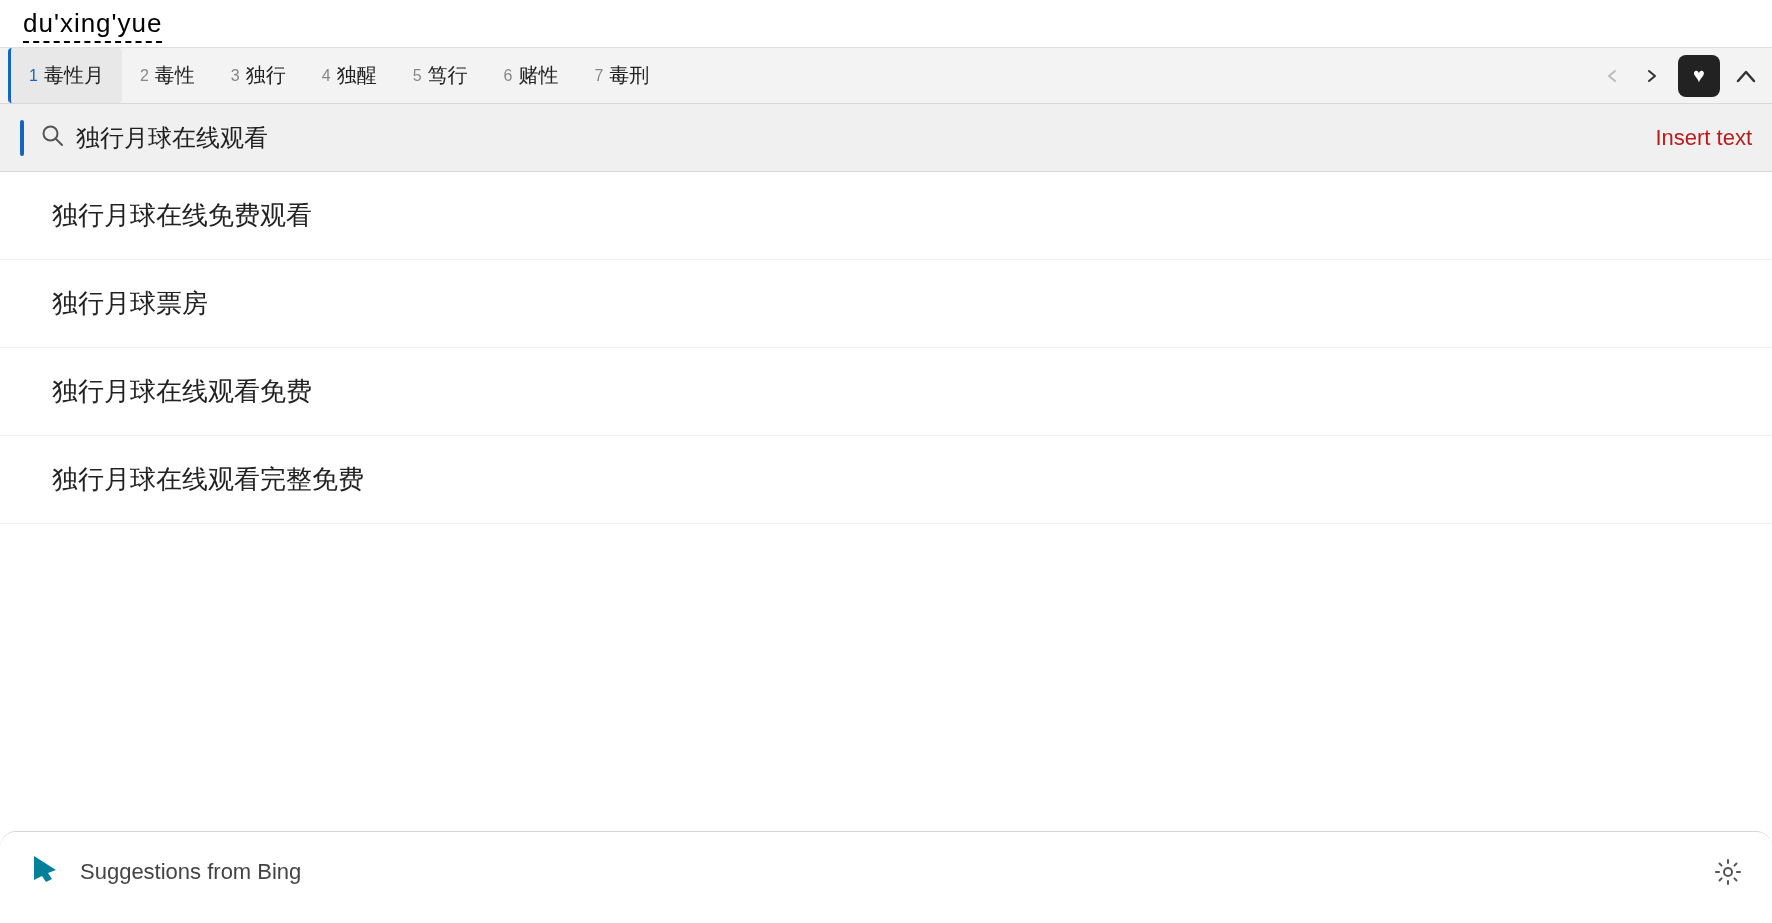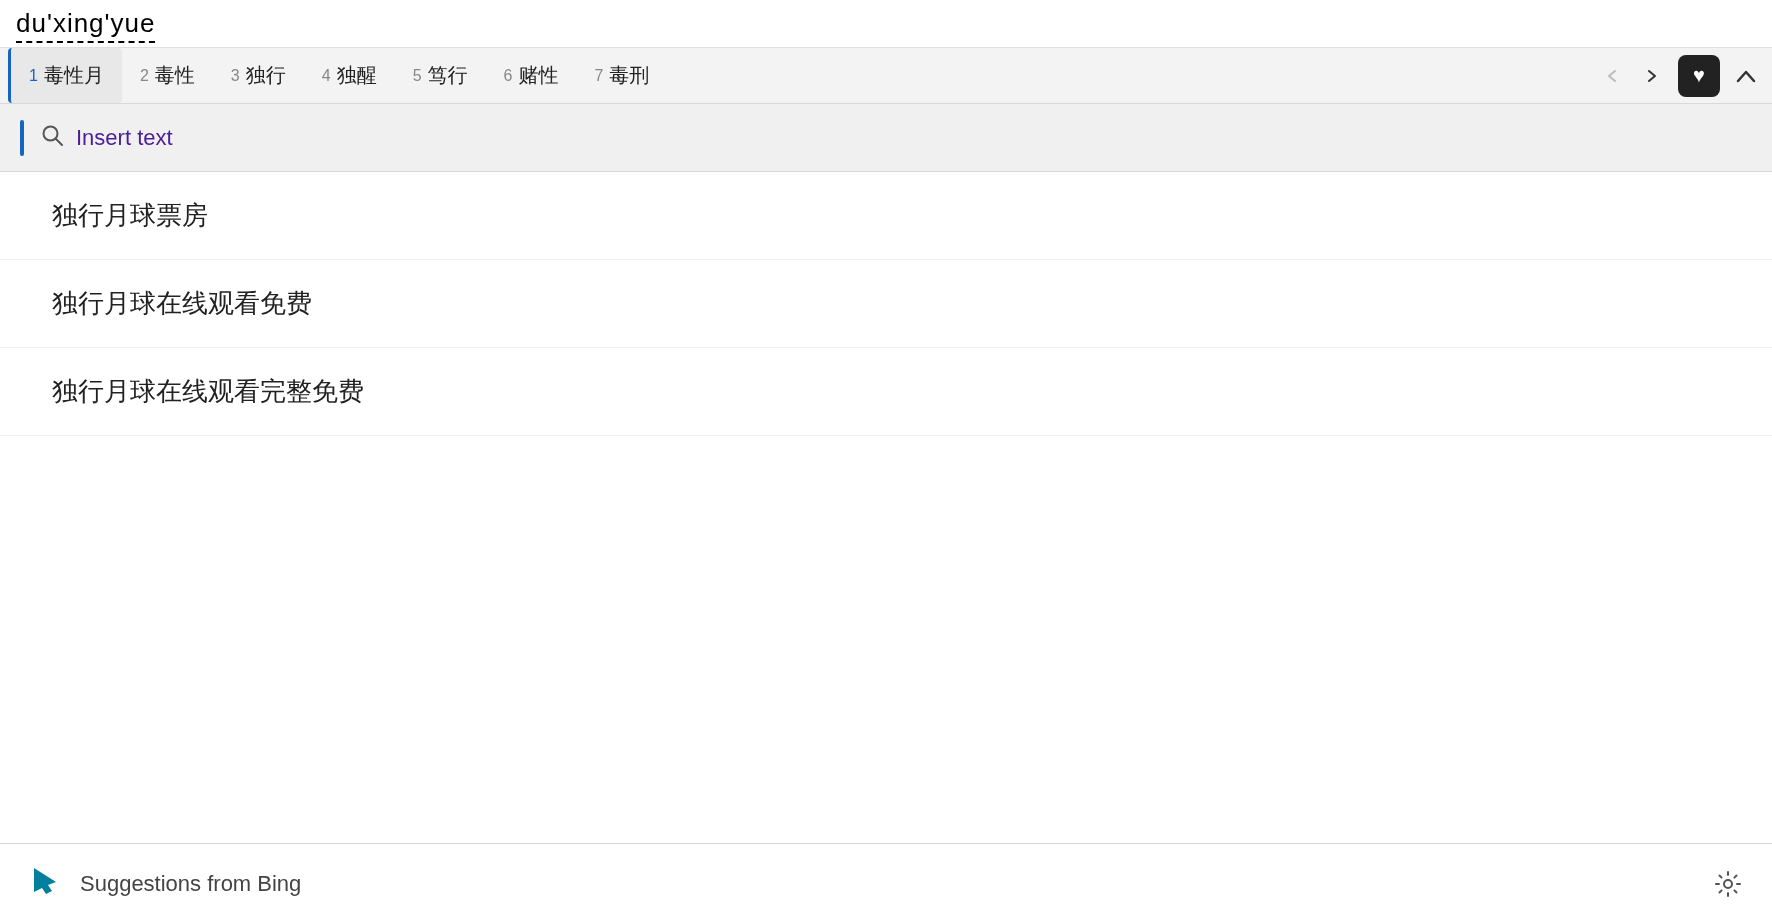--- a/index.html
+++ b/index.html
@@ -22,20 +22,21 @@
       border-bottom: 1px solid #e0e0e0;
     }
 
     .ime-text {
       font-size: 26px;
       color: #000;
       border-bottom: 2px dashed #000;
       display: inline-block;
       padding-bottom: 2px;
       letter-spacing: 1px;
+      margin-left: 7px;
     }
 
     
     .candidates-bar {
       display: flex;
       align-items: center;
       background: #f3f3f3;
       border-bottom: 1px solid #d8d8d8;
       padding: 0 8px;
       height: 56px;
@@ -151,21 +152,21 @@
       font-size: 22px;
     }
 
     .search-text {
       font-size: 24px;
       color: #222;
       flex: 1;
     }
 
     .insert-text-btn {
-      color: #4c1d95;
+      color: #b91c1c;
       font-size: 22px;
       cursor: pointer;
       font-weight: 400;
     }
 
     
     .suggestions-list {
       flex: 1;
       overflow: hidden;
     }
@@ -183,23 +184,24 @@
 
     
     .bottom-bar {
       display: flex;
       align-items: center;
       border-top: 1px solid #d8d8d8;
       padding: 0 24px;
       height: 80px;
       background: #fff;
       position: absolute;
-      bottom: 0;
+      bottom: 12px;
       left: 0;
       right: 0;
+      border-radius: 16px;
     }
 
     .bing-logo {
       width: 40px;
       height: 40px;
       margin-right: 16px;
     }
 
     .suggestions-label {
       font-size: 22px;
@@ -291,24 +293,26 @@
   </div>
 
   <div class="search-bar">
     <div class="search-indicator"></div>
     <div class="search-icon-wrap">
       <svg width="24" height="24" viewBox="0 0 24 24" fill="none">
         <circle cx="10.5" cy="10.5" r="7" stroke="#555" stroke-width="2"></circle>
         <line x1="15.5" y1="15.5" x2="22" y2="22" stroke="#555" stroke-width="2" stroke-linecap="round"></line>
       </svg>
     </div>
+    <span class="search-text">独行月球在线观看</span>
     <span class="insert-text-btn">Insert text</span>
   </div>
 
   <div class="suggestions-list" id="suggestions-container">
+  <div class="suggestion-item">独行月球在线免费观看</div>
       <div class="suggestion-item">独行月球票房</div>
       <div class="suggestion-item">独行月球在线观看免费</div>
       <div class="suggestion-item">独行月球在线观看完整免费</div>
     </div>
 
   <div class="bottom-bar">
 
     <svg class="bing-logo" viewBox="0 0 40 40" xmlns="http://www.w3.org/2000/svg">
       <path d="M10 4 L10 28 L18 24 L22 30 L28 27 L24 21 L32 18 Z" fill="#00809d"></path>
     </svg>

